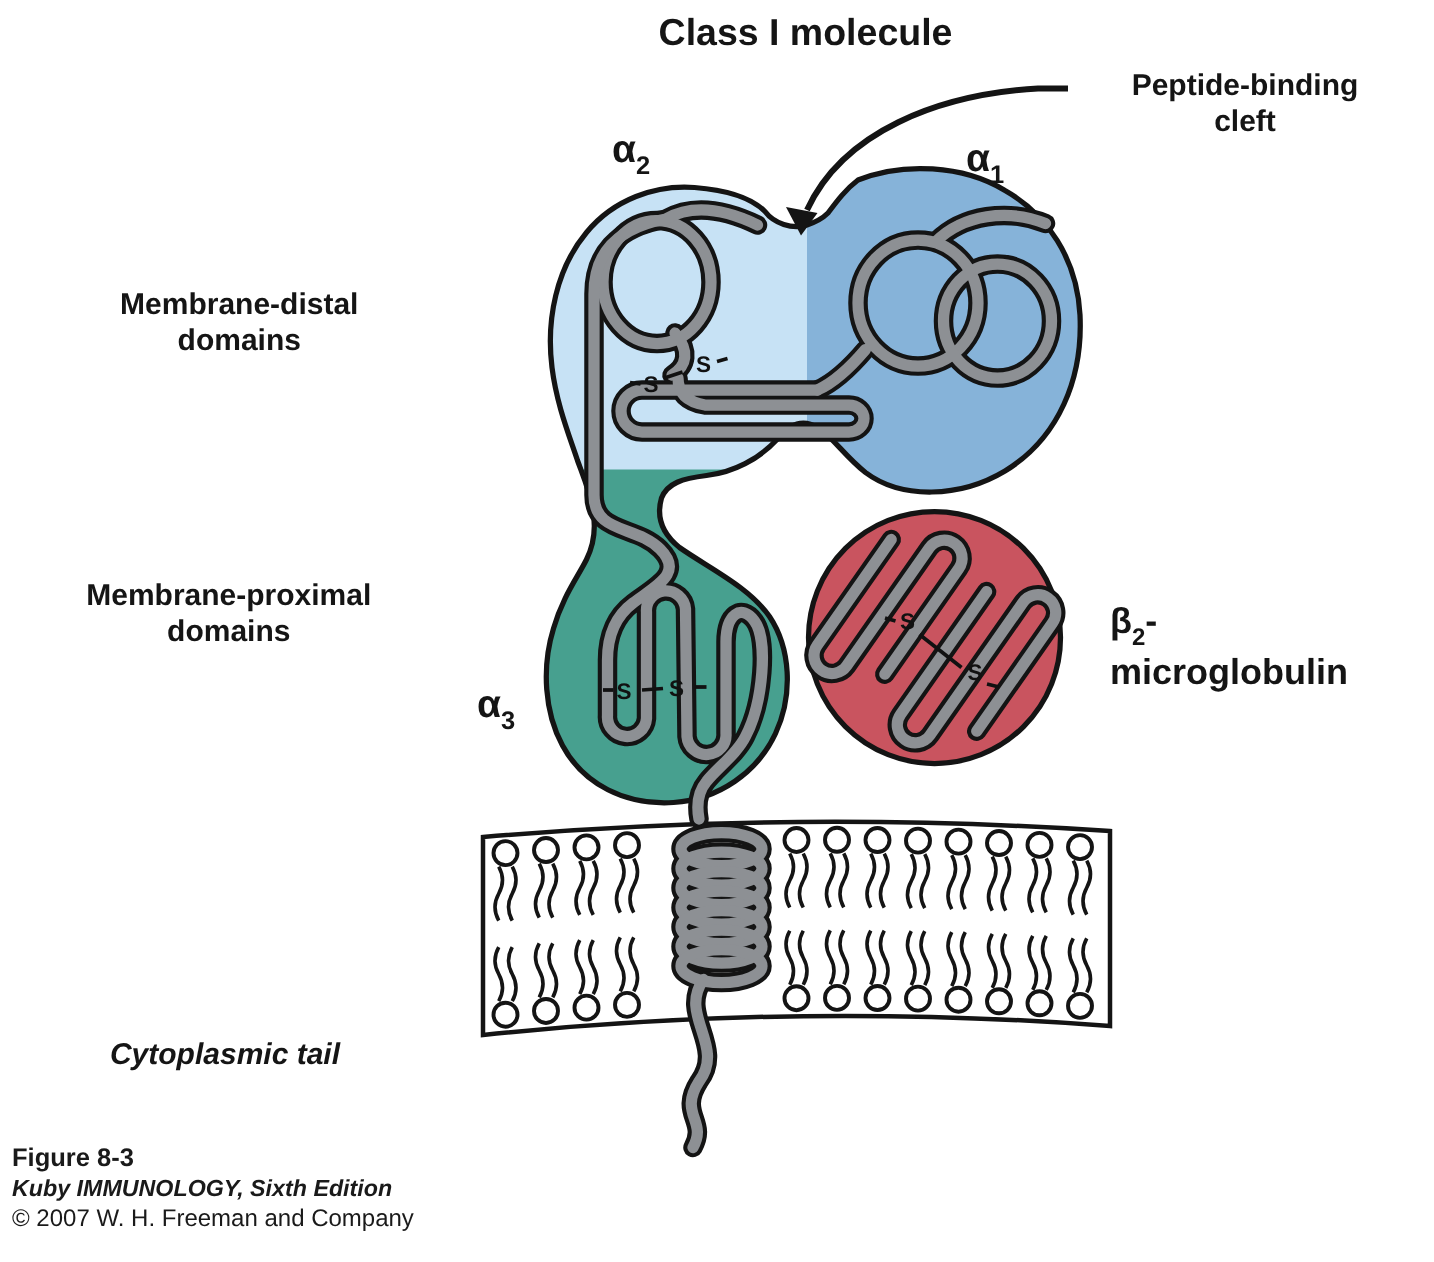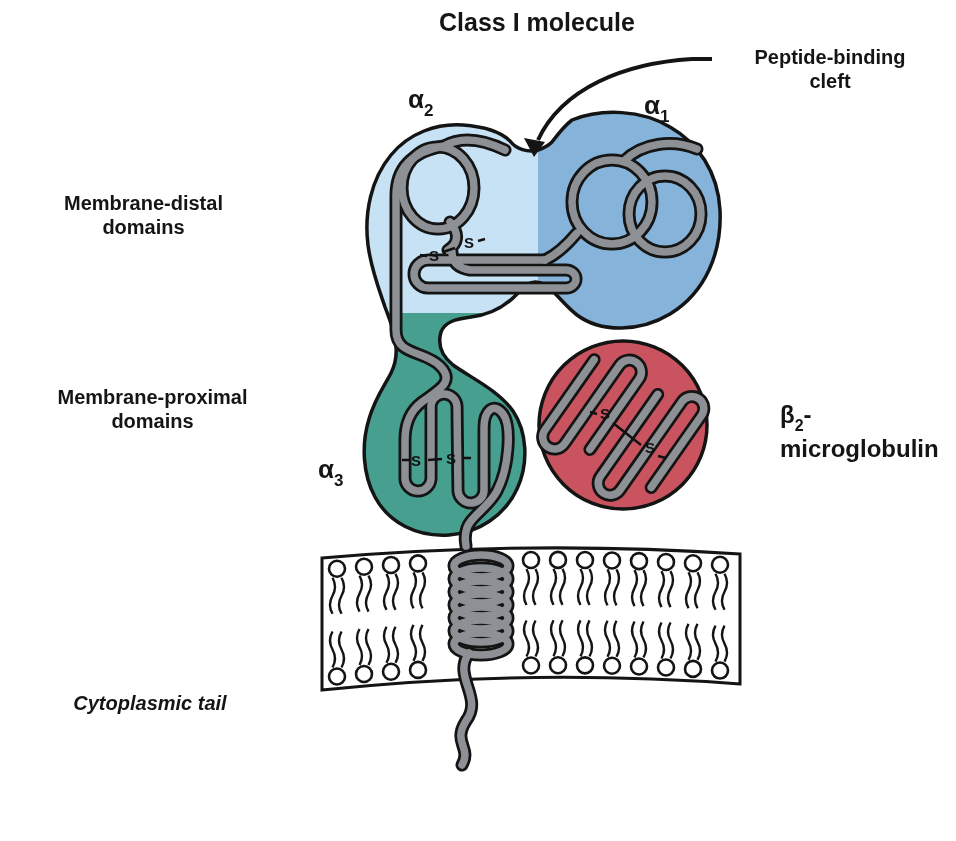--- a/index.html
+++ b/index.html
@@ -4,21 +4,21 @@
 <style>
   html,body{margin:0;padding:0;background:#ffffff;}
   .stage{position:relative;width:956px;height:841px;background:#fff;overflow:hidden;
          font-family:"Liberation Sans", sans-serif;color:#111;}
   .lbl{position:absolute;font-weight:bold;color:#151515;line-height:1.18;}
   .lbl.center{text-align:center;}
   .big{font-size:20px;}
   .title{font-size:25px;}
   .greek{font-size:26px;}
   .greek sub{font-size:17px;position:relative;top:2px;font-weight:bold;}
-  .b2lbl{font-size:24px;line-height:1.25;margin-left:40px;}
+  .b2lbl{font-size:24px;line-height:1.25;}
   .b2lbl sub{font-size:16px;position:relative;top:2px;}
   .caption{position:absolute;left:8px;top:762px;color:#1a1a1a;}
   .cap1{font-size:17px;font-weight:bold;}
   .cap2{font-size:15.5px;font-weight:bold;font-style:italic;margin-top:2px;}
   .cap3{font-size:16px;margin-top:2px;}
   svg{position:absolute;left:0;top:0;}
 </style>
 </head>
 <body>
 
@@ -195,31 +195,36 @@
   <div class="lbl greek" style="left:408px;top:84px;">
     <span>α</span><sub>2</sub>
   </div>
   <div class="lbl greek" style="left:620px;top:90px;margin-left:24px;">
     <span>α</span><sub>1</sub>
   </div>
   <div class="lbl greek" style="left:318px;top:412px;margin-top:42px;">
     <span>α</span><sub>3</sub>
   </div>
 
-  <div class="lbl big center" style="left:6px;top:192px;width:275px;">
+  <div class="lbl big center" style="left:22px;top:192px;width:275px;">
     <div>Membrane-distal</div>
     <div>domains</div>
   </div>
 
   <div class="lbl big center" style="left:0px;top:386px;width:305px;">
     <div>Membrane-proximal</div>
     <div>domains</div>
   </div>
 
   <div class="lbl b2lbl" style="left:740px;top:400px;">
     <div><span>β</span><sub>2</sub><span>-</span></div>
     <div>microglobulin</div>
   </div>
 
 
   <div class="lbl big center" style="left:20px;top:692px;width:260px;font-style:italic;">Cytoplasmic tail</div>
 
+  <div class="caption">
+    <div class="cap1">Figure 8-3</div>
+    <div class="cap2">Kuby IMMUNOLOGY, Sixth Edition</div>
+    <div class="cap3">© 2007 W. H. Freeman and Company</div>
+  </div>
 </div>
 
 </body></html>

